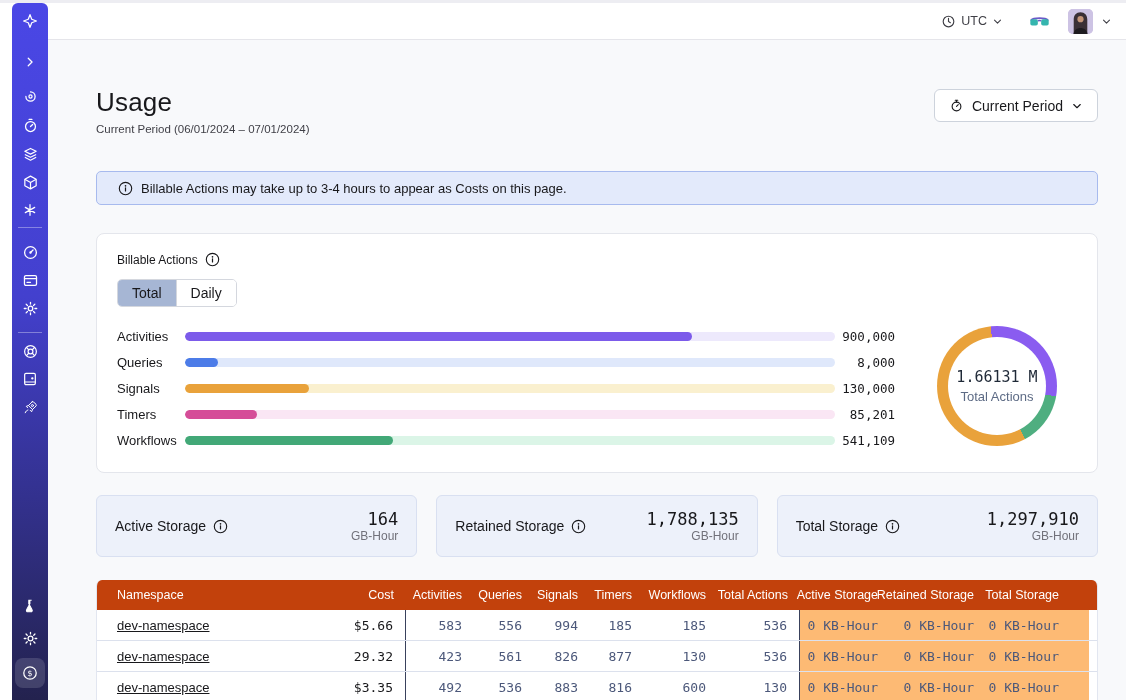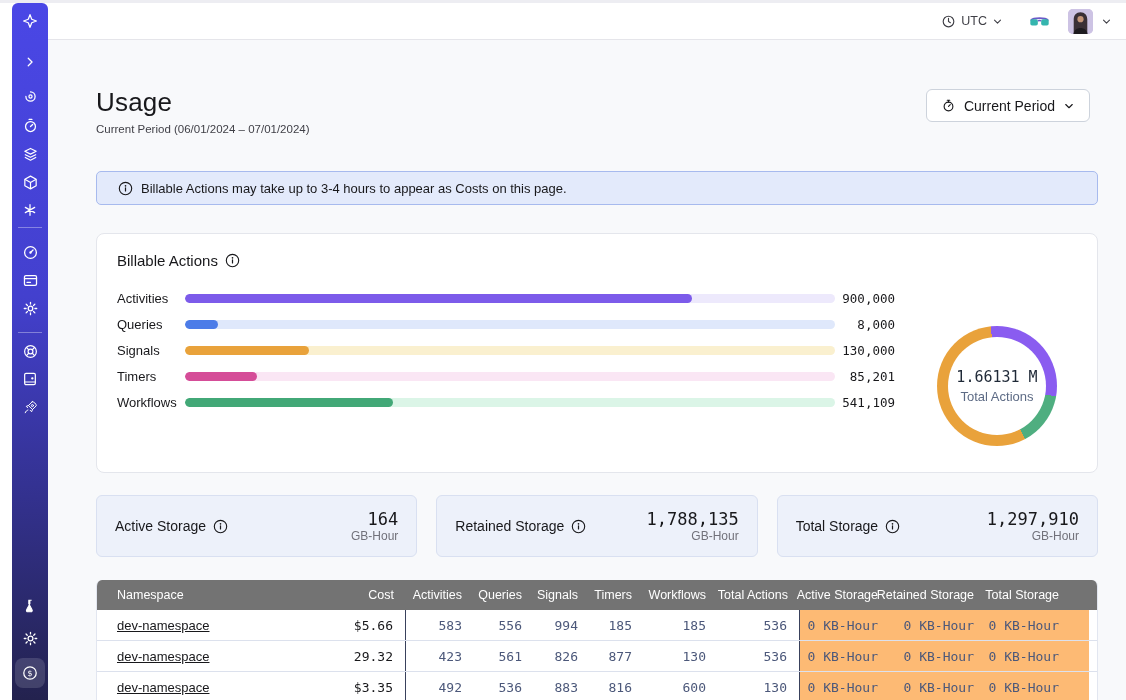--- a/index.html
+++ b/index.html
@@ -29,31 +29,31 @@
   .glasses { margin-right:18px; cursor:pointer; display:flex; }
   .avatar { width:25px; height:25px; border-radius:5px; overflow:hidden; background:#CDC3E4; cursor:pointer; }
   .av-chev { margin-left:8px; cursor:pointer; display:flex; }
 
   
   .content { position:absolute; left:48px; right:0; top:40px; bottom:0; background:#F8F9FB;
     padding:0 28px 0 48px; overflow:hidden; }
   .title-row { position:relative; margin-top:47px; }
   h1.page-title { font-size:26px; font-weight:500; color:#18181B; letter-spacing:.2px; }
   .subtitle { font-size:11.5px; color:#3F3F46; margin-top:5px; }
-  .period-btn { position:absolute; right:8px; top:2px; height:33px; background:#fff;
+  .period-btn { position:absolute; right:0; top:2px; height:33px; background:#fff;
     border:1px solid #CDD3DC; border-radius:6px; display:flex; align-items:center; gap:8px;
     padding:0 14px; font-size:14px; color:#18181B; cursor:pointer; }
 
   .banner { margin-top:36px; height:34px; background:#E3EAFB; border:1px solid #A7BAEE; border-radius:5px;
     display:flex; align-items:center; gap:8px; padding:0 21px; font-size:13px; color:#18181B; }
 
   
   .card { position:relative; margin-top:28px; background:#fff; border:1px solid #E4E6EC; border-radius:8px;
     padding:18px 20px; height:240px; }
-  .card-title-row { display:flex; align-items:center; gap:7px; font-size:15px; font-weight:500; }
+  .card-title-row { display:flex; align-items:center; gap:7px; font-size:12px; font-weight:500; }
   .tabs { display:inline-flex; margin-top:12px; border:1px solid #D4D7DE; border-radius:5px; overflow:hidden; background:#fff; }
   .tab { padding:5px 14px; font-size:14px; color:#18181B; cursor:pointer; background:#fff; }
   .tab + .tab { border-left:1px solid #D4D7DE; }
   .tab.active { background:#A6B6D4; }
   .bars { margin-top:16px; }
   .bar-row { display:flex; align-items:center; height:26px; }
   .bar-label { width:68px; font-size:13px; color:#18181B; flex:none; }
   .bar-track { width:650px; height:9px; border-radius:5px; flex:none; position:relative; overflow:hidden; }
   .bar-fill { height:100%; border-radius:5px; }
   .bar-value { width:60px; text-align:right; font-size:12.5px; color:#18181B; flex:none; }
@@ -71,21 +71,21 @@
   .storage-label { display:flex; align-items:center; gap:7px; font-size:14px; }
   .storage-val { text-align:right; }
   .storage-num { font-size:17px; color:#18181B; line-height:19px; }
   .storage-unit { font-size:12px; color:#71717A; }
 
   
   .table { margin-top:23px; border-radius:6px 6px 0 0; overflow:hidden;
     border-left:1px solid #E2E6F0; border-right:1px solid #E2E6F0; }
   .thead, .trow { display:grid;
     grid-template-columns:209px 100px 68px 60px 56px 54px 74px 82px 90px 96px 103px; }
-  .thead { background:#737373; height:30px; align-items:center; }
+  .thead { background:#c2410c; height:30px; align-items:center; }
   .thead .cell { color:#fff; font-size:12.5px; font-weight:400; }
   .trow { background:#fff; height:31px; border-bottom:1px solid #DCE1ED; align-items:stretch; }
   .cell { display:flex; align-items:center; justify-content:flex-end; padding-right:12px; white-space:nowrap; }
   .cell.ns { justify-content:flex-start; padding-left:20px; padding-right:0; }
   .cell.num { font-family:"DejaVu Sans Mono",monospace; font-size:13px; color:#4C587A; }
   .cell.cost { color:#18181B; }
   .trow .cell.cost { border-right:1px solid #39415C; }
   .trow .cell.tact { border-right:1px solid #39415C; }
   .trow .cell.stor { background:#fdba74; }
   .cell.stor-last { padding-right:30px; }
@@ -260,20 +260,24 @@
 
   <section class="card">
     <div class="card-title-row">
       <span>Billable Actions</span>
       <svg width="15" height="15" viewBox="0 0 16 16">
           <circle cx="8" cy="8" r="6.6" fill="none" stroke="#18181B" stroke-width="1.2"></circle>
           <path d="M8 7.2v3.4" stroke="#18181B" stroke-width="1.3" stroke-linecap="round"></path>
           <circle cx="8" cy="5.1" r=".9" fill="#18181B"></circle>
         </svg>
     </div>
+    <div class="tabs">
+      <div class="tab active">Total</div>
+      <div class="tab">Daily</div>
+    </div>
 
     <div class="bars" id="bars">
   <div class="bar-row">
     <div class="bar-label">Activities</div>
     <div class="bar-track" style="background: rgb(237, 233, 252);">
             <div class="bar-fill" style="width: 78%; background: rgb(124, 91, 234);"></div>
           </div>
     <div class="bar-value mono">900,000</div>
   </div>
 

